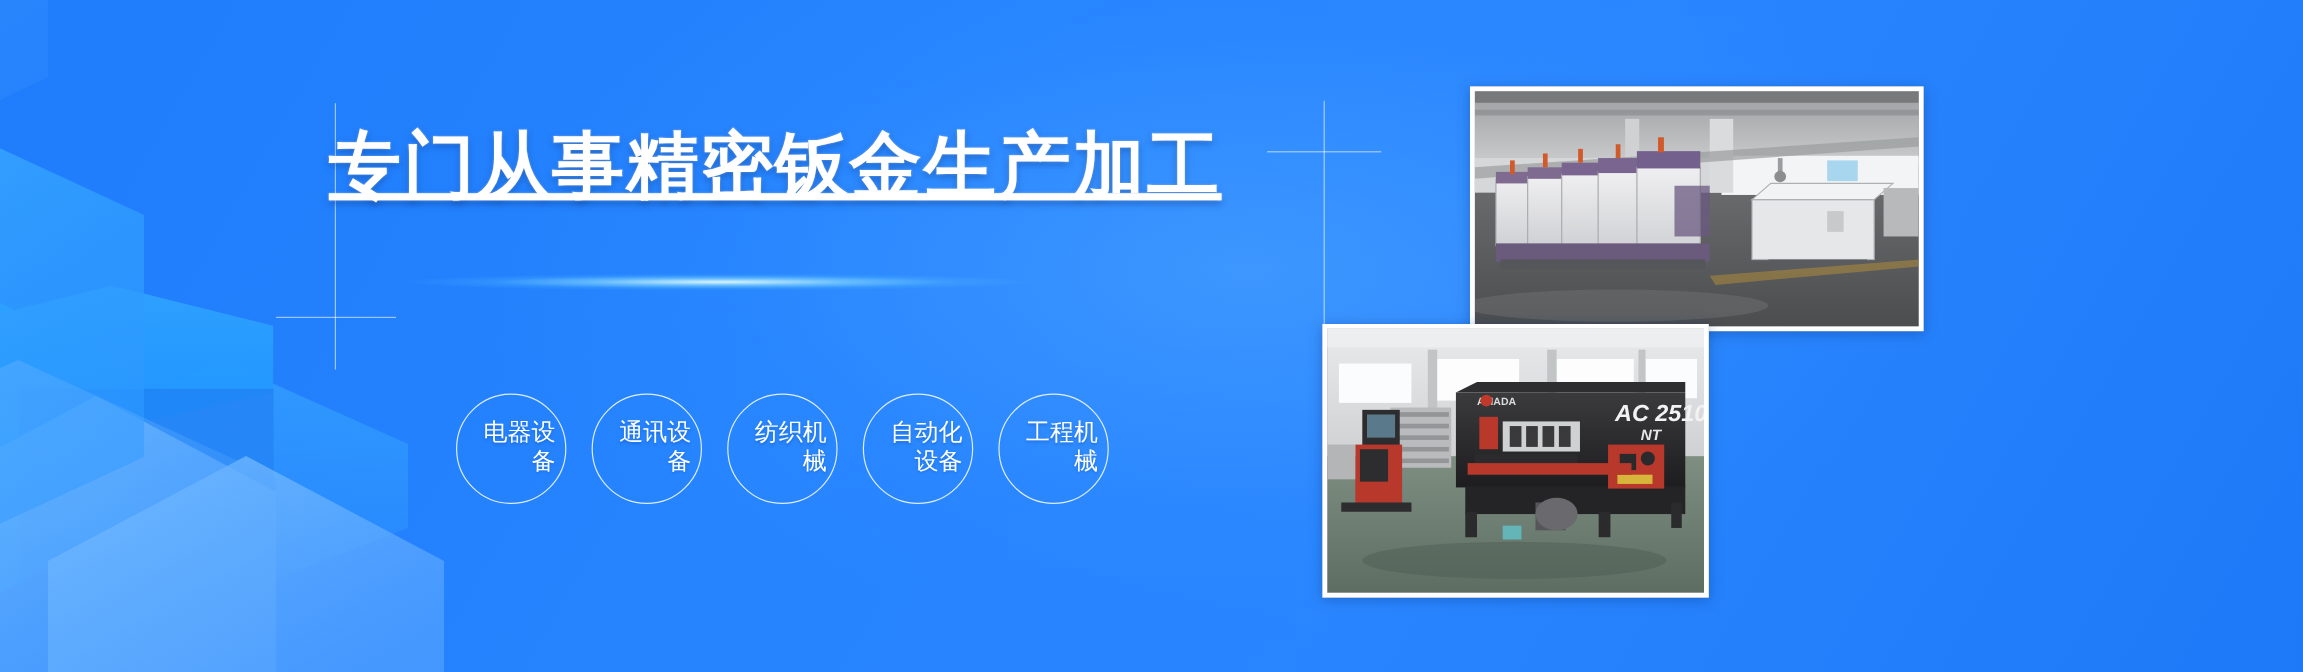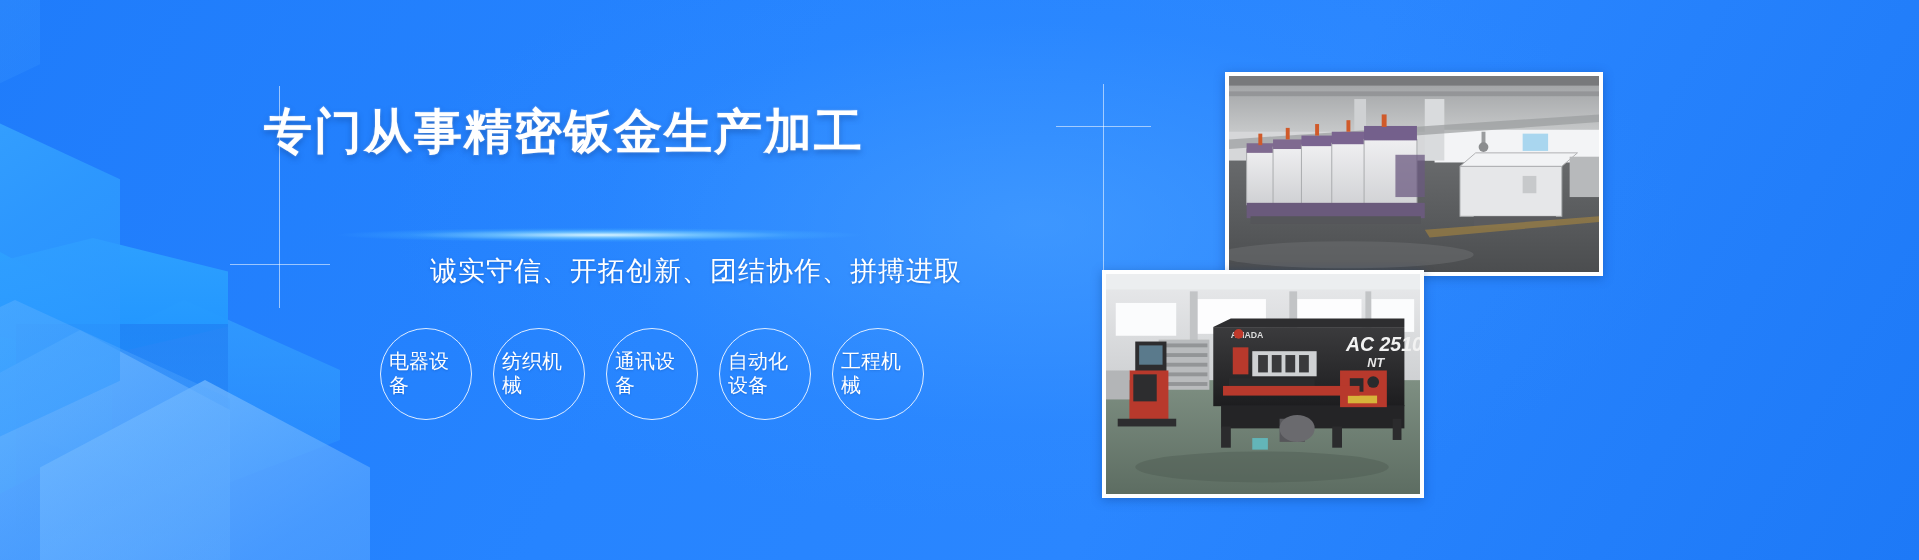--- a/index.html
+++ b/index.html
@@ -71,24 +71,25 @@
   .crossLeft{left:230px;top:86px;width:100px;height:222px;}
   .crossLeft .v{left:49px;top:0;height:222px;}
   .crossLeft .h{left:0;top:178px;width:100px;}
 
   .crossRight{left:1056px;top:84px;width:100px;height:270px;}
   .crossRight .v{left:47px;top:0;height:270px;}
   .crossRight .h{left:0;top:42px;width:95px;}
 
   
   .headline{
-    position:absolute;left:264px;top:108px;width:640px;
-    font-size:48px;line-height:1;font-weight:bold;color:#ffffff;
+    position:absolute;left:274px;top:108px;width:640px;
+    font-size:60px;line-height:1;font-weight:bold;color:#ffffff;
     letter-spacing:2px;white-space:nowrap;
     text-shadow:0 3px 6px rgba(10,60,140,.45), 0 0 2px rgba(255,255,255,.5);
+    text-decoration:underline;
   }
   .flare{
     position:absolute;left:250px;top:222px;width:700px;height:26px;
     background:radial-gradient(ellipse 330px 9px at 50% 50%,
       rgba(225,250,255,.95) 0%,
       rgba(150,230,255,.55) 32%,
       rgba(90,200,255,.22) 58%,
       rgba(60,170,255,0) 80%);
   }
   .subhead{
@@ -96,21 +97,21 @@
     font-size:27px;line-height:1.25;color:#ffffff;letter-spacing:1px;
     white-space:nowrap;text-shadow:0 1px 3px rgba(10,60,140,.35);
   }
 
   
   .badges{position:absolute;left:380px;top:328px;display:flex;gap:21px;}
   .badge{
     width:92px;height:92px;border-radius:50%;
     border:1px solid rgba(255,255,255,.85);
     display:flex;align-items:center;justify-content:center;
-    text-align:left;color:#fff;font-size:20px;line-height:1.18;
+    text-align:right;color:#fff;font-size:20px;line-height:1.18;
     letter-spacing:0;padding:0 8px;box-sizing:border-box;
     text-shadow:0 1px 2px rgba(10,60,140,.3);
   }
 
   
   .photo{position:absolute;border:4px solid #ffffff;box-sizing:border-box;
     box-shadow:0 2px 10px rgba(8,50,120,.35);overflow:hidden;background:#8a8d90;}
   .photoTop{left:1225px;top:72px;width:378px;height:204px;}
   .photoBot{left:1102px;top:270px;width:322px;height:228px;}
   .photo svg{display:block;width:100%;height:100%;}
@@ -139,26 +140,25 @@
     <i class="v"></i>
       <i class="h"></i>
   </div>
   <div class="cross crossRight">
     <i class="v"></i>
       <i class="h"></i>
   </div>
 
   <div class="headline">专门从事精密钣金生产加工</div>
   <div class="flare"></div>
-  <div class="subhead">诚实守信、开拓创新、团结协作、拼搏进取</div>
 
   <div class="badges">
     <div class="badge">电器设备</div>
+    <div class="badge">通讯设备</div>
     <div class="badge">纺织机械</div>
-    <div class="badge">通讯设备</div>
     <div class="badge">自动化设备</div>
     <div class="badge">工程机械</div>
   </div>
 
   <div class="photo photoTop">
     <svg viewBox="0 0 378 204" preserveAspectRatio="none">
       <defs>
         <linearGradient id="ceil" x1="0" y1="0" x2="0" y2="1">
           <stop offset="0" stop-color="#9d9fa1"></stop>
             <stop offset="1" stop-color="#c9cbcc"></stop>

